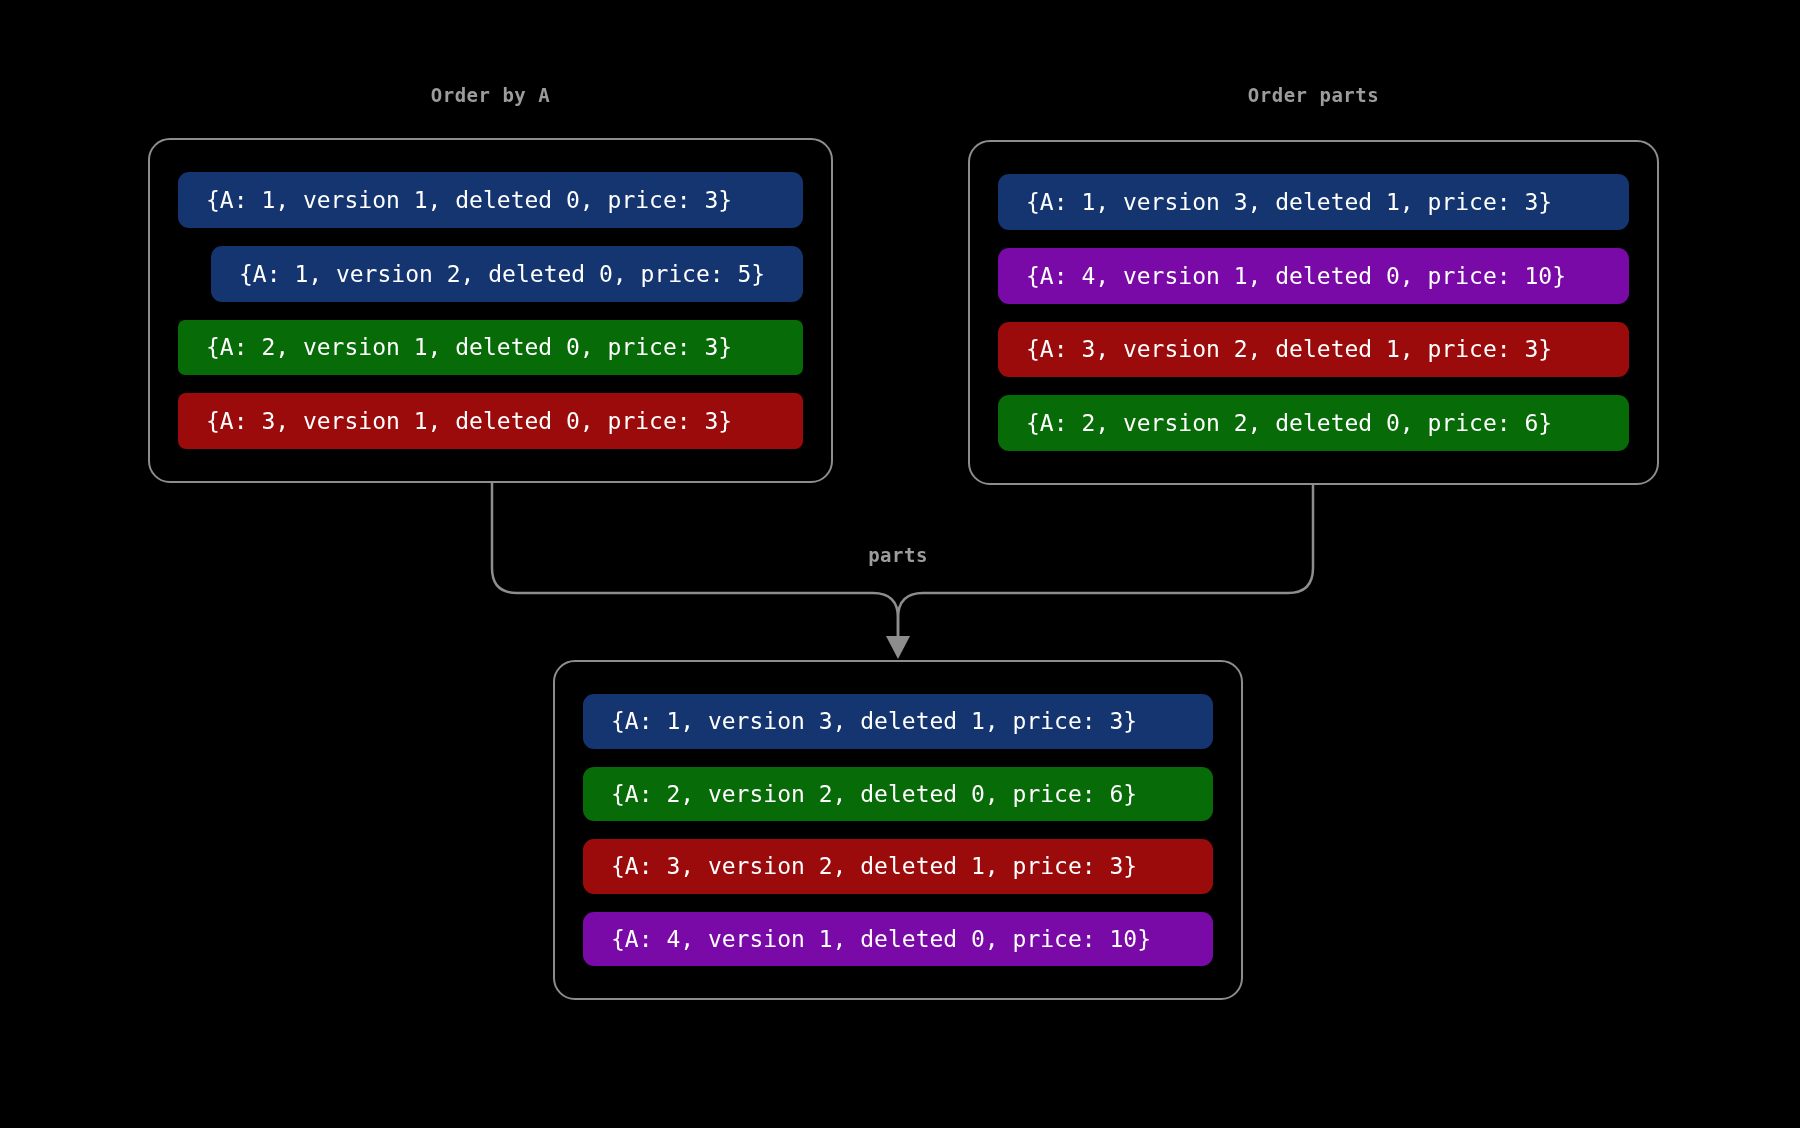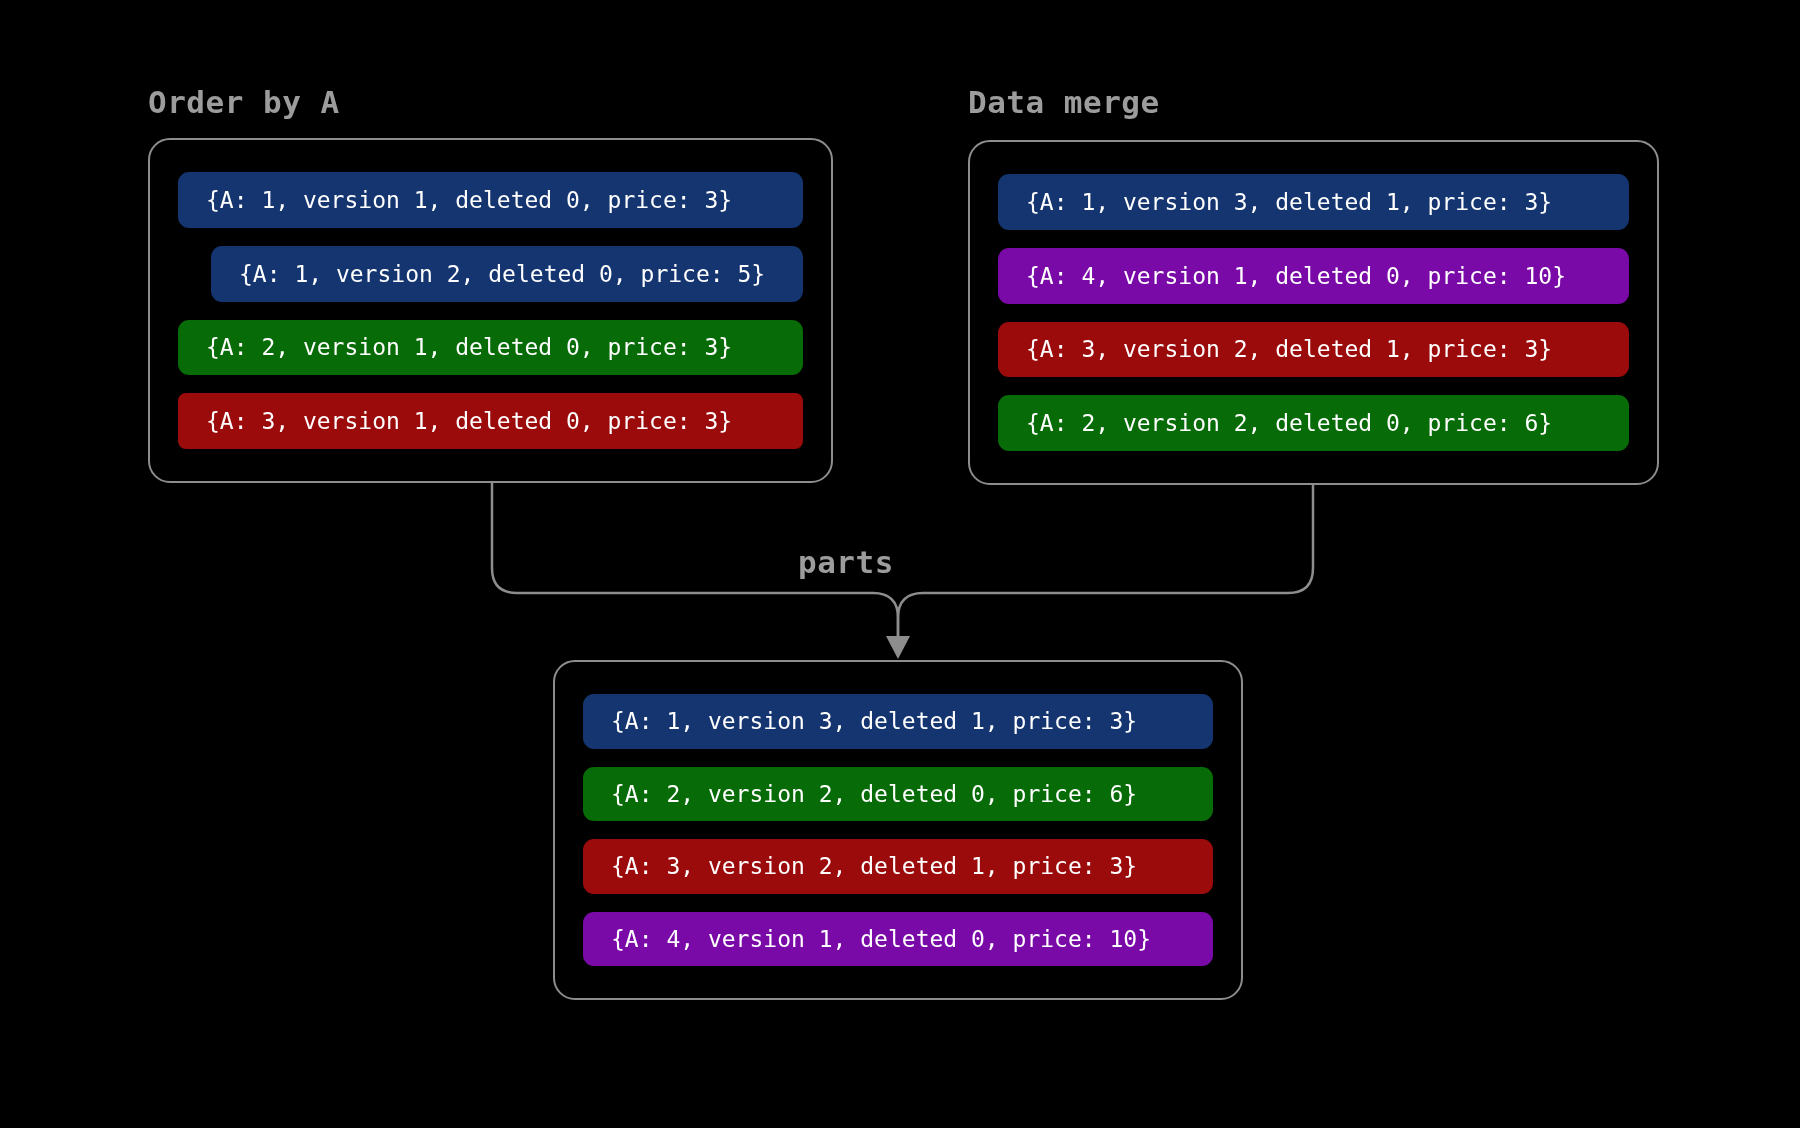--- a/index.html
+++ b/index.html
@@ -30,48 +30,48 @@
     border-radius: 11px;
     display: flex;
     align-items: center;
     padding: 0 28px;
     color: var(--color-row_text, #ffffff);
     font-size: 23px;
     white-space: pre;
   }
   .diagram-title {
     position: absolute;
-    text-align: left;
+    text-align: center;
     color: var(--color-label, #9c9c9c);
-    font-size: 31px;
+    font-size: 19px;
     font-weight: bold;
     letter-spacing: 0.5px;
   }
   #title-order-by-a { left: 148px; top: 84px;  width: 685px; }
   #title-data-parts { left: 968px; top: 84px;  width: 691px; }
   #merge-label      { left: 798px; top: 544px; width: 200px; }
   #connector-svg { position: absolute; left: 0; top: 0; }
   .connector-path {
     fill: none;
     stroke: var(--color-border, #8d8d8d);
     stroke-width: 2.5px;
   }
   .arrow-head { fill: var(--color-border, #8d8d8d); stroke: none; }
 </style>
 </head>
 <body>
 
 <div class="diagram-title" id="title-order-by-a">Order by A</div>
 
-<div class="diagram-title" id="title-data-parts">Data merge</div>
+<div class="diagram-title" id="title-data-parts">Order parts</div>
 
 <div class="panel" id="box-order-by-a">
   <div class="data-row" style="background: var(--color-blue);">{A: 1, version 1, deleted 0, price: 3}</div>
   <div class="data-row" style="background: var(--color-blue); margin-left: 33px;">{A: 1, version 2, deleted 0, price: 5}</div>
-  <div class="data-row" style="background: var(--color-green);">{A: 2, version 1, deleted 0, price: 3}</div>
+  <div class="data-row" style="background: var(--color-green); border-radius: 7px;">{A: 2, version 1, deleted 0, price: 3}</div>
   <div class="data-row" style="background: var(--color-red); border-radius: 8px;">{A: 3, version 1, deleted 0, price: 3}</div>
 </div>
 
 <div class="panel" id="box-data-parts">
   <div class="data-row" style="background: var(--color-blue);">{A: 1, version 3, deleted 1, price: 3}</div>
   <div class="data-row" style="background: var(--color-purple);">{A: 4, version 1, deleted 0, price: 10}</div>
   <div class="data-row" style="background: var(--color-red);">{A: 3, version 2, deleted 1, price: 3}</div>
   <div class="data-row" style="background: var(--color-green);">{A: 2, version 2, deleted 0, price: 6}</div>
 </div>
 

